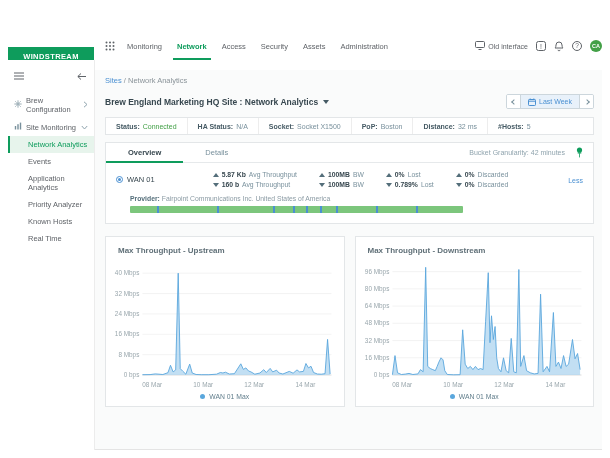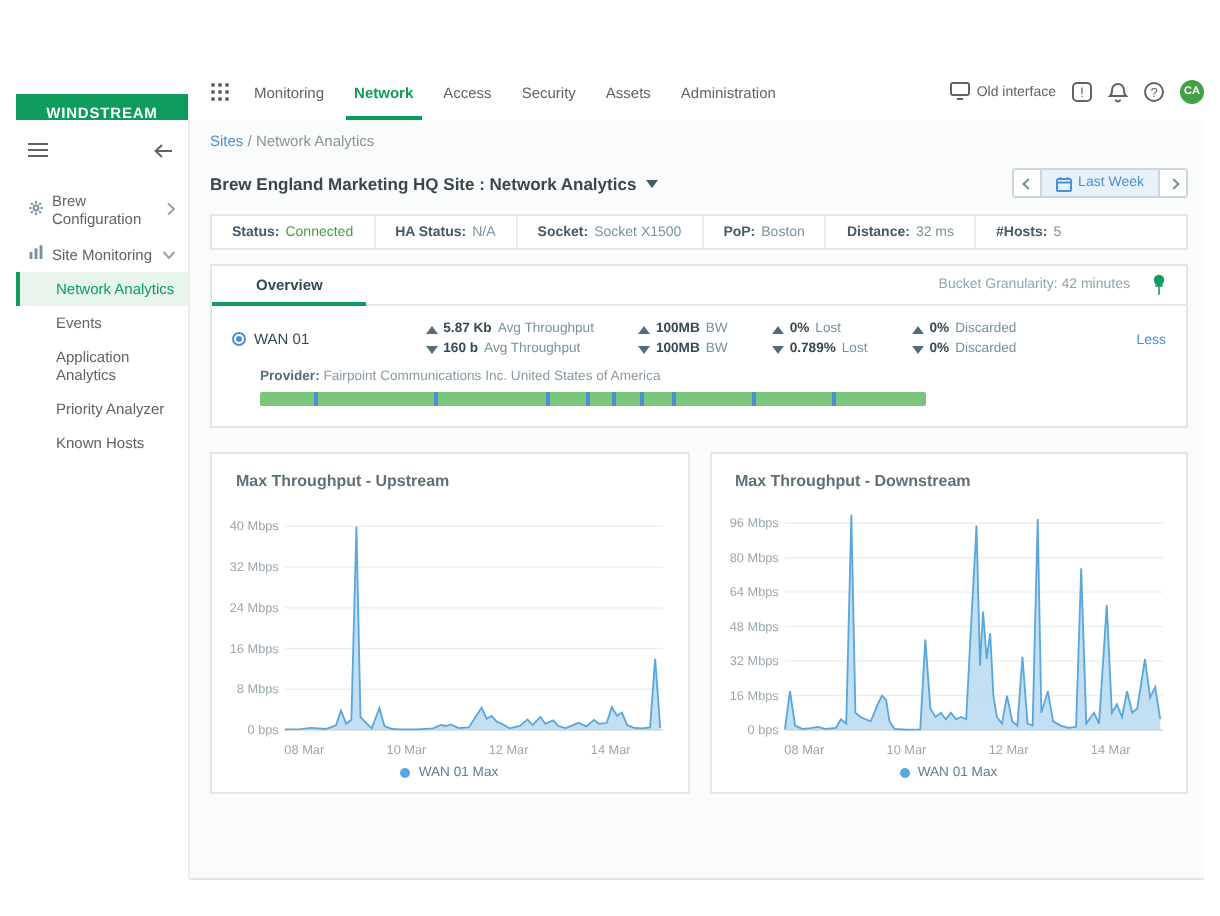--- a/index.html
+++ b/index.html
@@ -22,21 +22,21 @@
   
   .body-row { display:flex; align-items:stretch; }
   .sidebar { width:87px; background:#fff; border-right:1px solid #ececec; min-height:380px; }
   .side-top { display:flex; align-items:center; justify-content:space-between; padding:6px 8px 6px 6px; }
   .menu { margin-top:2px; }
   .menu-row { display:flex; align-items:center; gap:4px; padding:4px 6px; font-size:7.5px; color:#5f6368; cursor:pointer; }
   .menu-row .chev { margin-left:auto; }
   .sub-item { padding:4px 6px 4px 18px; font-size:7.5px; color:#5f6368; cursor:pointer; border-left:2px solid transparent; }
   .sub-item.active { background:#e7f4ec; color:#0e9c5c; border-left:2px solid #0e9c5c; }
 
-  .main { flex:1; background:#fafbfb; padding:6px 8px 10px 10px; border-bottom:1px solid #e4e4e4; min-height:380px; }
+  .main { flex:1; background:#fafbfb; padding:6px 8px 10px 10px; border-bottom:1px solid #e4e4e4; min-height:380px;margin-top:10px; }
 
   .breadcrumb { font-size:7.5px; color:#8a9399; }
   .breadcrumb .bc-link { color:#4a90d2; cursor:pointer; }
 
   .title-row { display:flex; align-items:center; margin-top:9px; }
   .page-title { font-size:8.5px; font-weight:bold; color:#37474f; }
   .caret-down { width:0; height:0; border-left:3.5px solid transparent; border-right:3.5px solid transparent; border-top:4px solid #455a64; margin-left:5px; }
   .range-ctl { margin-left:auto; display:flex; align-items:stretch; border:1px solid #ccd6dc; border-radius:2px; overflow:hidden; height:15px; background:#fff; }
   .range-arrow { width:13px; display:flex; align-items:center; justify-content:center; cursor:pointer; background:#fff; }
   .range-mid { display:flex; align-items:center; gap:3px; background:#e8f1fa; padding:0 7px; border-left:1px solid #ccd6dc; border-right:1px solid #ccd6dc; cursor:pointer; }
@@ -203,20 +203,21 @@
             <svg width="7" height="5" viewBox="0 0 7 5">
                 <path d="M0.8 1 L3.5 4 L6.2 1" fill="none" stroke="#90a4ae"></path>
               </svg>
           </span>
         </div>
         <div class="sub-item active">Network Analytics</div>
         <div class="sub-item">Events</div>
         <div class="sub-item">Application Analytics</div>
         <div class="sub-item">Priority Analyzer</div>
         <div class="sub-item">Known Hosts</div>
+        <div class="sub-item">Real Time</div>
       </div>
     </aside>
 
     <main class="main">
       <div class="breadcrumb">
         <span class="bc-link">Sites</span>
         <span>/</span>
         <span>Network Analytics</span>
       </div>
 
@@ -265,20 +266,21 @@
         </div>
         <div class="status-cell">
           <span class="st-label">#Hosts:</span>
           <span class="st-value">5</span>
         </div>
       </div>
 
       <div class="overview-card">
         <div class="tabs-row">
           <div class="tab active">Overview</div>
+          <div class="tab">Details</div>
           <span class="bucket">Bucket Granularity: 42 minutes</span>
           <span class="pin-btn">
             <svg width="9" height="11" viewBox="0 0 9 11">
                 <circle cx="4.5" cy="3" r="2.6" fill="#0e9c5c"></circle>
                 <rect x="2.6" y="5.2" width="3.8" height="1.2" rx="0.5" fill="#0e9c5c"></rect>
                 <rect x="4.1" y="6.2" width="0.8" height="4.2" fill="#0e9c5c"></rect>
               </svg>
           </span>
         </div>
 

